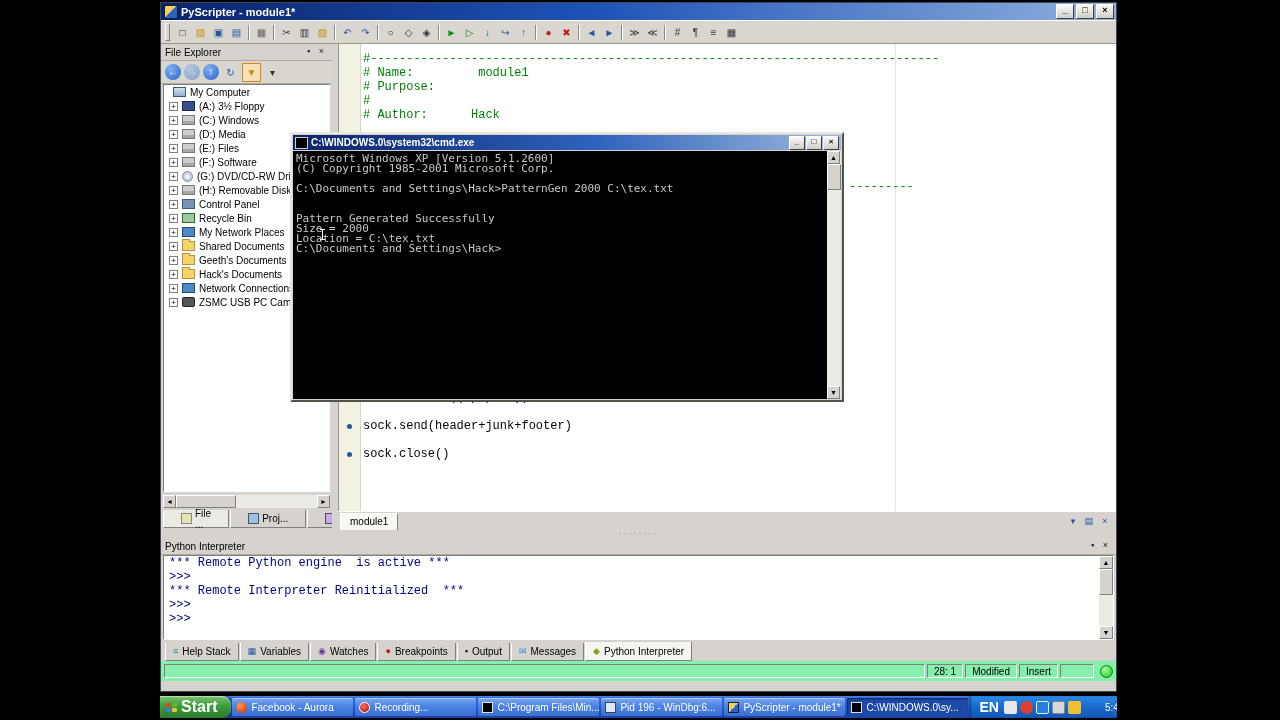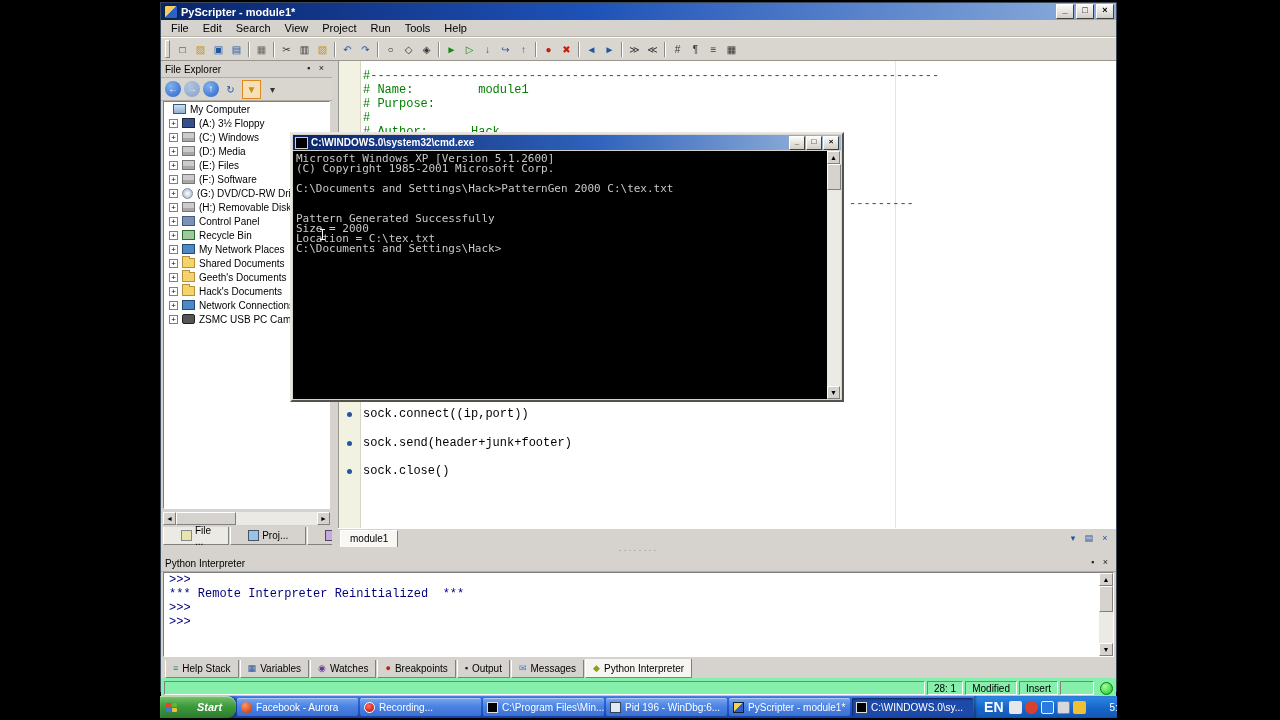--- a/index.html
+++ b/index.html
@@ -139,23 +139,23 @@
   .cmd-scroll{position:absolute;right:0;top:0;bottom:0;width:14px;background:#ECEAE4;display:flex;flex-direction:column;}
   .ibeam{position:absolute;left:26px;top:78px;width:7px;height:11px;}
   .ibeam i{position:absolute;background:#fff;}
   .ibeam .stem{left:3px;top:0;bottom:0;width:1px;}
   .ibeam .top{left:1px;top:0;width:5px;height:1px;}
   .ibeam .bot{left:1px;bottom:0;width:5px;height:1px;}
 
   
   #taskbar{position:absolute;left:160px;top:696px;width:957px;height:22px;display:flex;align-items:center;
            background:linear-gradient(#4f85e8,#3168d5 10%,#2157ce 55%,#1941A5);overflow:hidden;}
-  .start{height:22px;flex:none;display:flex;align-items:center;gap:20px;padding:0 14px 0 6px;
+  .start{height:22px;flex:none;display:flex;align-items:center;gap:4px;padding:0 14px 0 6px;
          background:linear-gradient(#7cc26e,#3c9d3c 45%,#2d7a2d);border-radius:0 9px 9px 0;
-         color:#fff;font-weight:bold;font-style:italic;font-size:11px;box-shadow:inset 0 1px 1px rgba(255,255,255,.5), 2px 0 3px rgba(0,0,0,.35);}
+         color:#fff;font-weight:bold;font-size:16px;box-shadow:inset 0 1px 1px rgba(255,255,255,.5), 2px 0 3px rgba(0,0,0,.35);}
   .flag{display:grid;grid-template-columns:5px 5px;grid-gap:1px;}
   .flag i{width:5px;height:4px;border-radius:1px;}
   .flag .fr{background:#e84226;}.flag .fg{background:#58b838;}.flag .fb{background:#3a7ae0;}.flag .fy{background:#f5c030;}
   .task{width:113px;height:18px;flex:none;margin:0 1px;display:flex;align-items:center;gap:4px;padding:0 4px;
         background:linear-gradient(#7da7f2,#4a84e4 45%,#3a6fd0);border-radius:2px;color:#fff;font-size:10px;
         white-space:nowrap;overflow:hidden;box-shadow:inset 0 1px 0 rgba(255,255,255,.4);}
   .task.pressed{background:#1d49a8;box-shadow:inset 1px 1px 2px rgba(0,0,0,.5);}
   .tk{width:11px;height:11px;flex:none;}
   .tk-aurora{border-radius:50%;background:radial-gradient(circle at 35% 30%,#ff9858,#c03010);}
   .tk-rec{border-radius:50%;background:radial-gradient(circle at 40% 35%,#ff7060,#b80000);border:1px solid #fff;box-sizing:border-box;}
@@ -184,30 +184,20 @@
     <div class="titlebar">
       <span class="app-ico"></span>
       <span class="title-text">PyScripter - module1*</span>
       <span class="wbtns">
         <span class="wbtn">_</span>
         <span class="wbtn">□</span>
         <span class="wbtn">×</span>
       </span>
     </div>
 
-    <div class="menubar">
-      <span class="menu-item">File</span>
-      <span class="menu-item">Edit</span>
-      <span class="menu-item">Search</span>
-      <span class="menu-item">View</span>
-      <span class="menu-item">Project</span>
-      <span class="menu-item">Run</span>
-      <span class="menu-item">Tools</span>
-      <span class="menu-item">Help</span>
-    </div>
 
     <div class="toolbar">
       <span class="tb-handle"></span>
       <span class="tb cDk">□</span>
       <span class="tb cGold">▨</span>
       <span class="tb cBlue">▣</span>
       <span class="tb cBlue">▤</span>
       <span class="tb-sep"></span>
       <span class="tb cGray">▦</span>
       <span class="tb-sep"></span>
@@ -394,20 +384,21 @@
 
     <div class="hsplit"></div>
 
     <div class="interp">
       <div class="panel-header">
         <span class="ph-title">Python Interpreter</span>
         <span class="ph-btn">▪</span>
         <span class="ph-btn">×</span>
       </div>
       <div class="interp-body">
+        <div class="iline">*** Remote Python engine  is active ***</div>
         <div class="iline">&gt;&gt;&gt;</div>
         <div class="iline">*** Remote Interpreter Reinitialized  ***</div>
         <div class="iline">&gt;&gt;&gt;</div>
         <div class="iline">&gt;&gt;&gt;</div>
         <div class="vscroll">
           <span class="sc-btn">▲</span>
           <span class="sc-thumb-v"></span>
           <span style="flex:1"></span>
           <span class="sc-btn">▼</span>
         </div>

